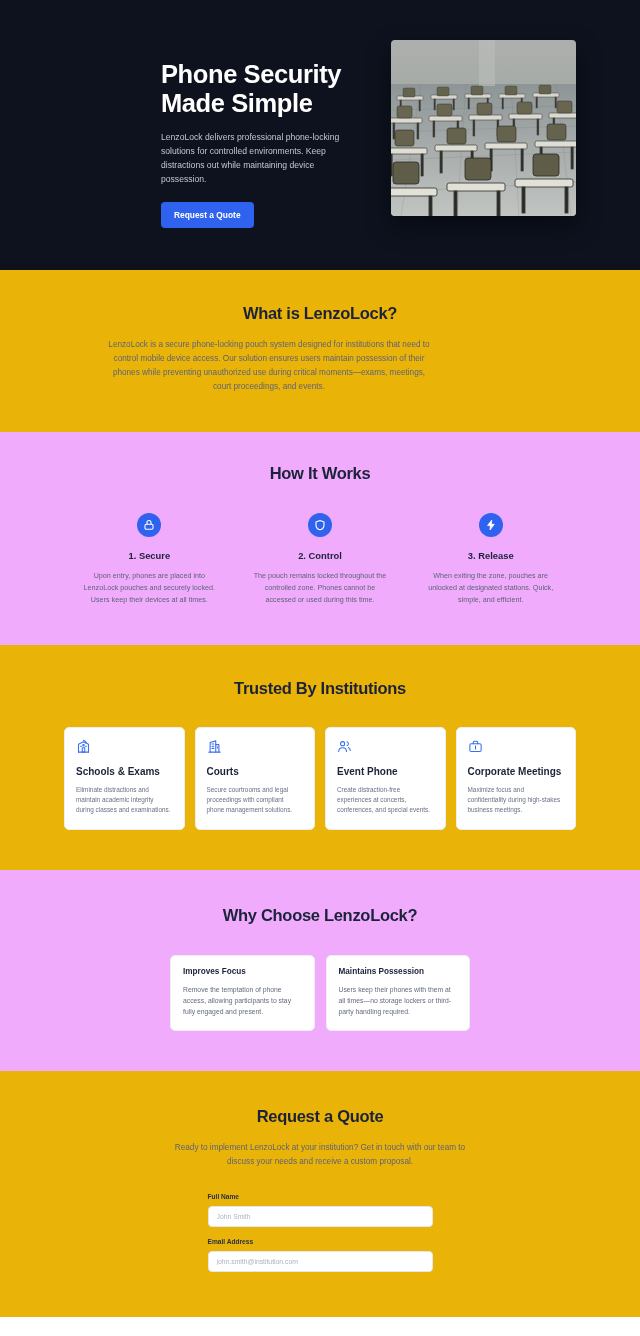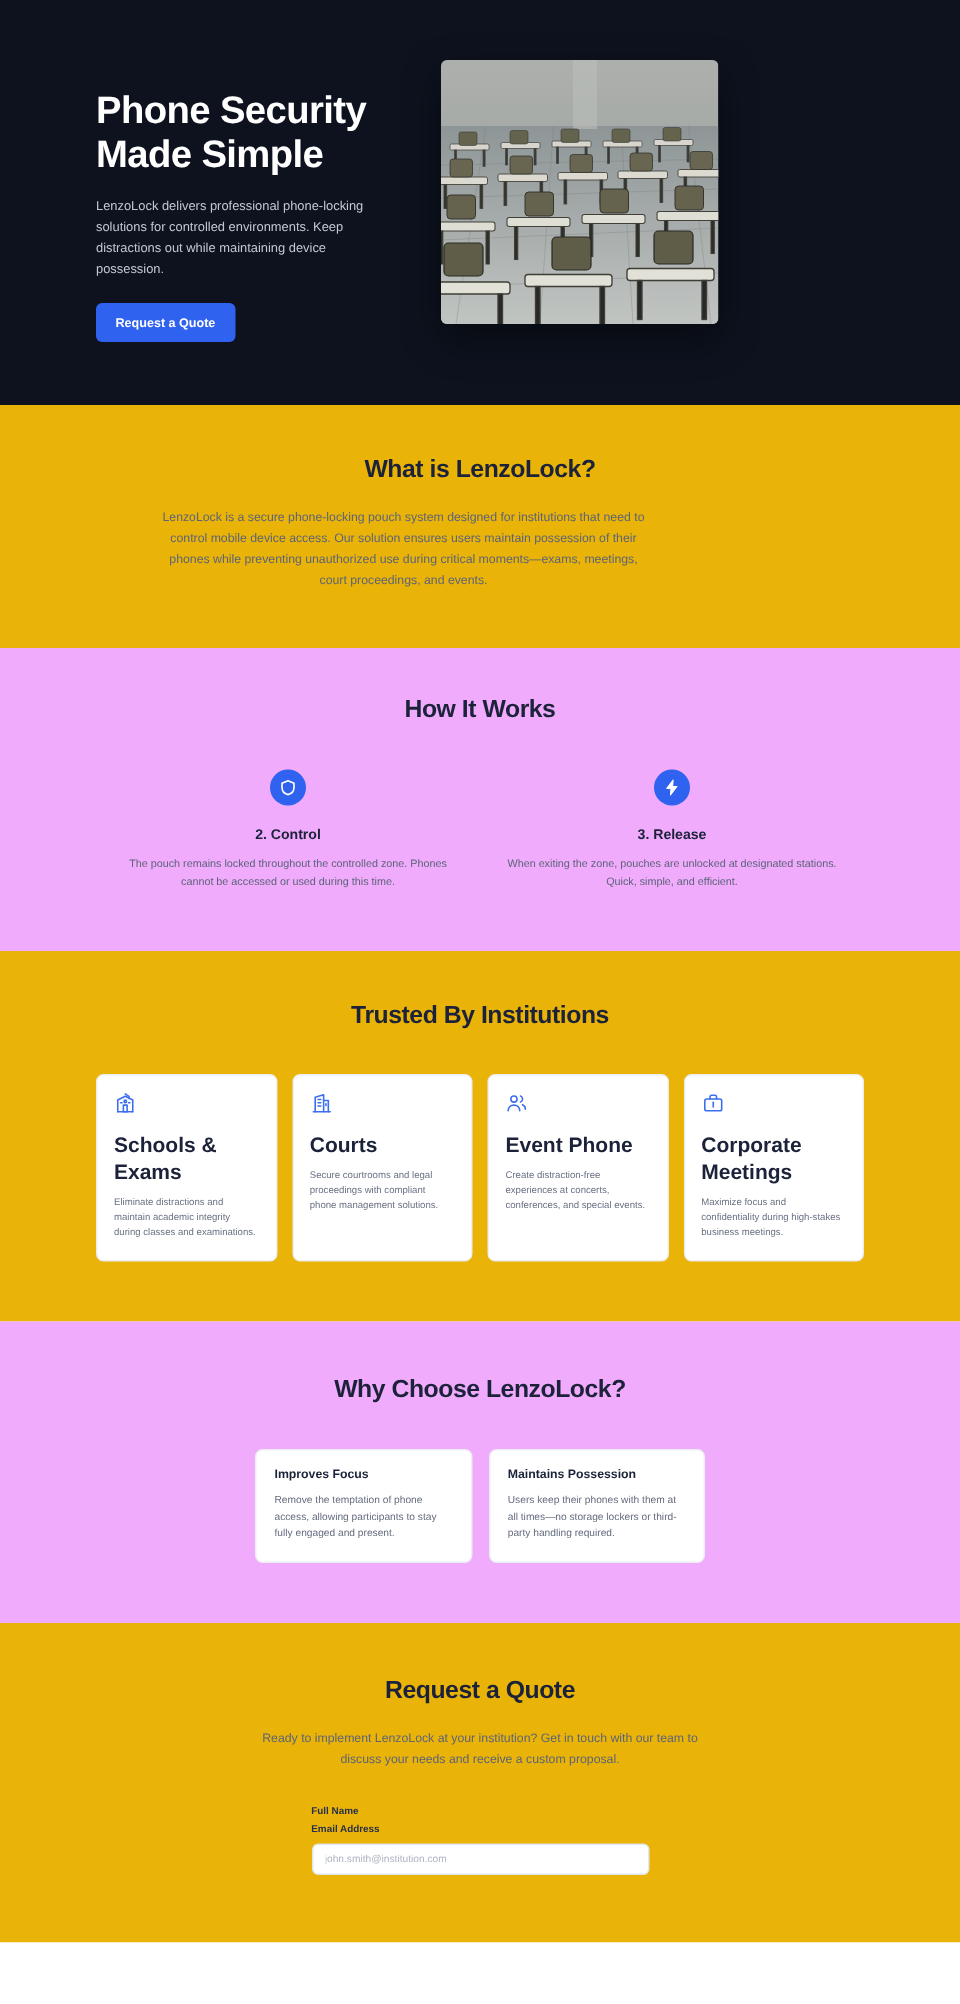--- a/index.html
+++ b/index.html
@@ -18,20 +18,21 @@
     background: #0d121e;
     padding: 40px 0 42px 0;
     display: flex;
     justify-content: center;
   }
   .hero-inner {
     width: 512px;
     display: flex;
     align-items: flex-start;
     gap: 30px;
+    justify-content: flex-end;
   }
   .hero-left { width: 200px; padding-top: 20px; }
   .hero-title {
     color: #ffffff;
     font-size: 25.5px;
     line-height: 1.14;
     font-weight: bold;
     letter-spacing: -0.4px;
     margin-bottom: 13px;
   }
@@ -117,21 +118,21 @@
     flex: 1;
     background: #ffffff;
     border: 1px solid #eceef3;
     border-radius: 5px;
     padding: 11px 11px 13px;
     min-height: 96px;
   }
   .inst-ico { color: #3b6ff0; margin-bottom: 11px; }
   .inst-ico svg { width: 15px; height: 15px; display: block; }
   .inst-title {
-    font-size: 14px; font-weight: bold; color: #1b2239;
+    font-size: 10px; font-weight: bold; color: #1b2239;
     margin-bottom: 7px; line-height: 1.3;
   }
   .inst-desc { font-size: 6.4px; line-height: 1.58; color: #6a7184; }
 
   
   .s-why { padding: 36px 0 40px; }
   .s-why .sec-title { margin-bottom: 30px; }
   .why-grid {
     width: 300px; margin: 0 auto;
     display: grid; grid-template-columns: 1fr 1fr;
@@ -349,20 +350,30 @@
   </div>
 </section>
 
 <section class="section sec-gray s-how">
   <div class="sec-inner">
     <h2 class="sec-title">How It Works</h2>
     <div class="steps">
       <div class="step">
         <div class="step-ico">
           <svg viewBox="0 0 24 24" fill="none" stroke="#ffffff" stroke-width="2.2" stroke-linecap="round" stroke-linejoin="round">
+            <rect x="4" y="10.5" width="16" height="10" rx="2.5"></rect>
+              <path d="M8 10.5V7a4 4 0 0 1 8 0v3.5"></path>
+          </svg>
+        </div>
+        <div class="step-title">1. Secure</div>
+        <div class="step-desc">Upon entry, phones are placed into LenzoLock pouches and securely locked. Users keep their devices at all times.</div>
+      </div>
+      <div class="step">
+        <div class="step-ico">
+          <svg viewBox="0 0 24 24" fill="none" stroke="#ffffff" stroke-width="2.2" stroke-linecap="round" stroke-linejoin="round">
             <path d="M12 3l8 3.2v5.6c0 5-3.4 8.6-8 9.7-4.6-1.1-8-4.7-8-9.7V6.2L12 3z"></path>
           </svg>
         </div>
         <div class="step-title">2. Control</div>
         <div class="step-desc">The pouch remains locked throughout the controlled zone. Phones cannot be accessed or used during this time.</div>
       </div>
       <div class="step">
         <div class="step-ico">
           <svg viewBox="0 0 24 24" fill="#ffffff" stroke="#ffffff" stroke-width="1.4" stroke-linejoin="round">
             <path d="M13.5 2L5 13.2h5.6L10 22l8.6-11.4h-5.7L13.5 2z"></path>
@@ -448,20 +459,21 @@
   </div>
 </section>
 
 <section class="section sec-white s-quote">
   <div class="sec-inner">
     <h2 class="sec-title">Request a Quote</h2>
     <p class="sec-body">Ready to implement LenzoLock at your institution? Get in touch with our team to discuss your needs and receive a custom proposal.</p>
 
     <div class="form">
       <label class="f-label">Full Name</label>
+      <input class="f-field" type="text" placeholder="John Smith" style="">
 
       <label class="f-label">Email Address</label>
       <input class="f-field" type="text" placeholder="john.smith@institution.com" style="">
 
       
       
 
       
       
 

